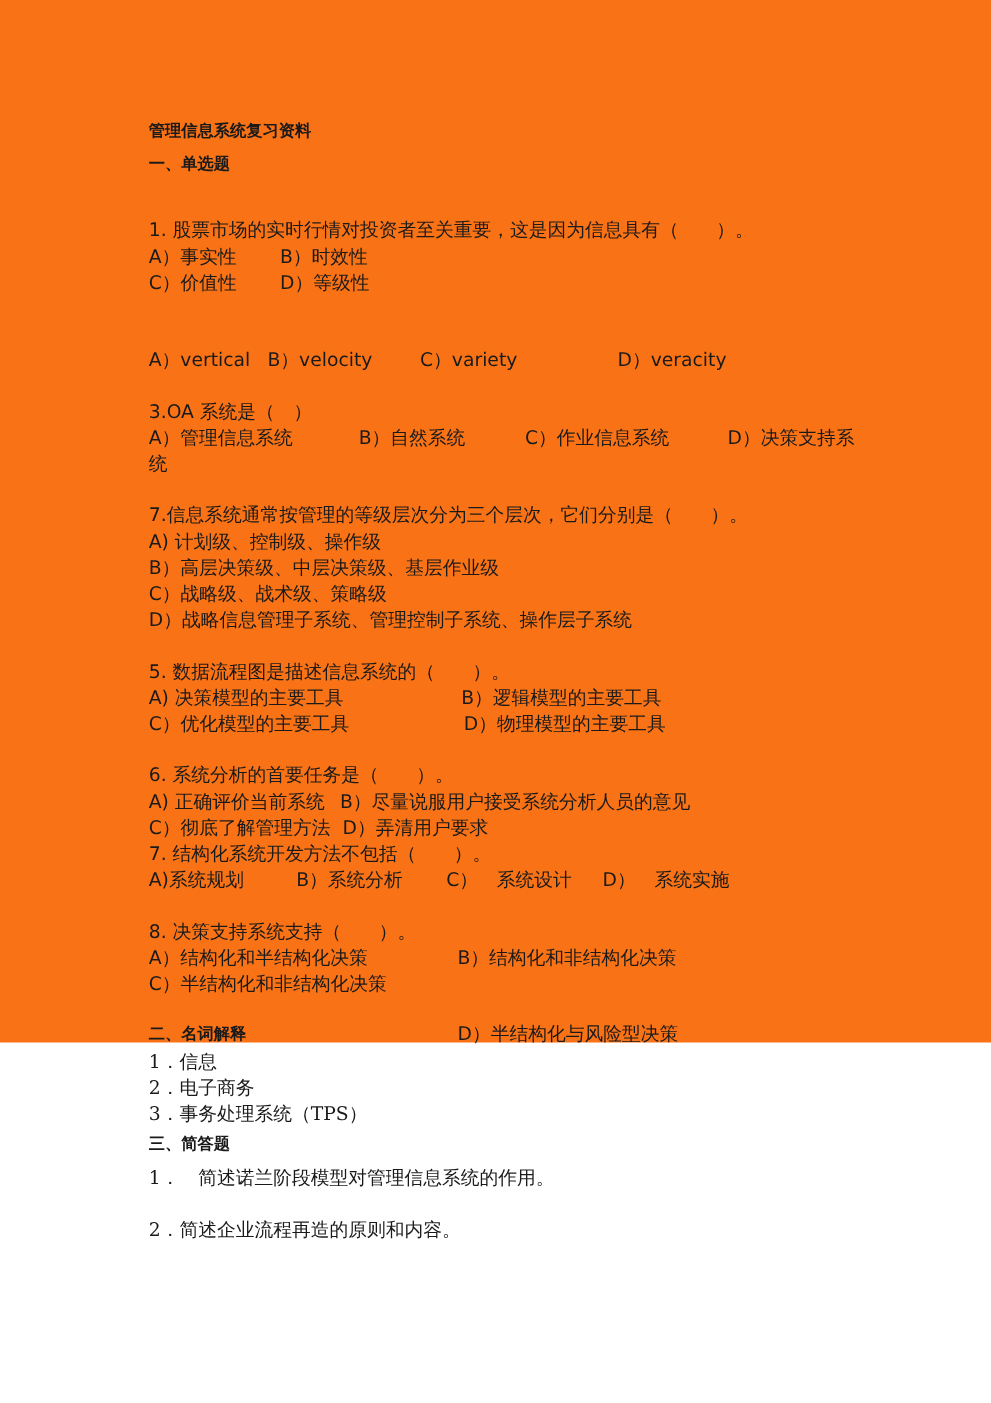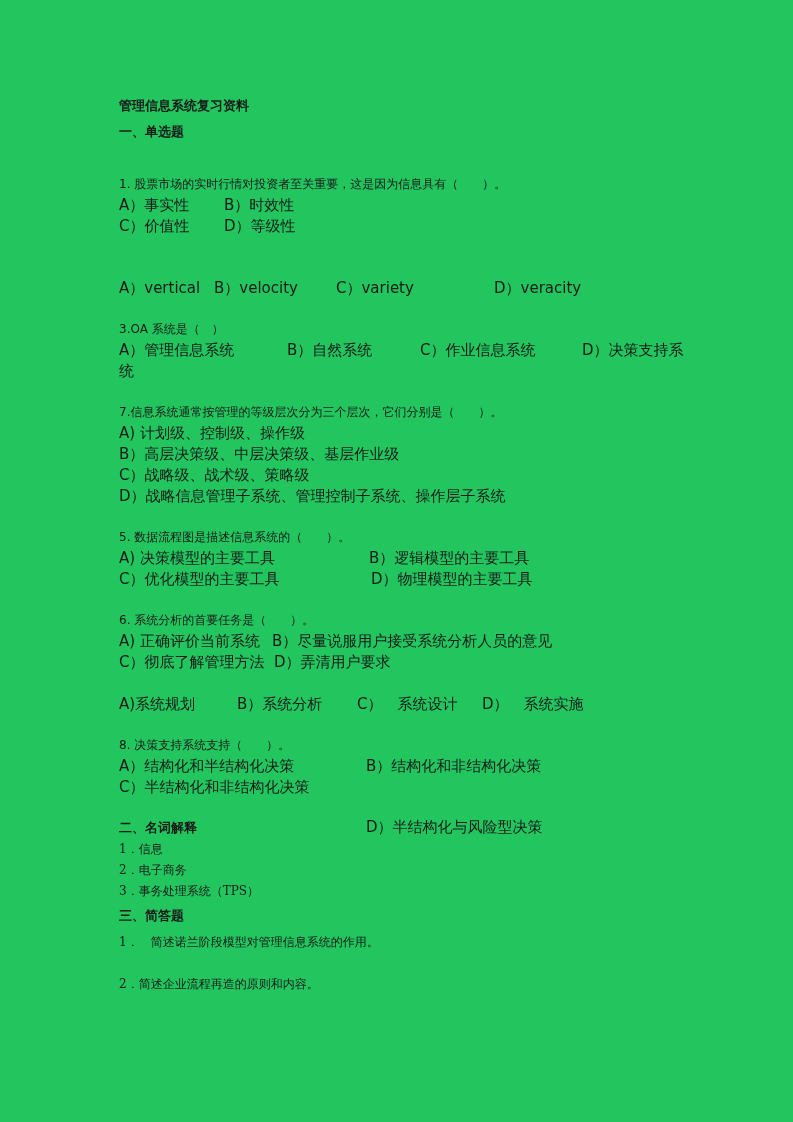--- a/index.html
+++ b/index.html
@@ -1,19 +1,19 @@
 <!DOCTYPE html>
 <html><head>
 <meta charset="utf-8">
 <style>
   html, body { margin: 0; padding: 0; background: #ffffff; }
   body { width: 793px; height: 1122px; position: relative; overflow: hidden;
          font-family: "DejaVu Sans", "Liberation Sans", sans-serif; color: #1a1a1a; }
-  .page { position: absolute; left: 0; top: 0; width: 793px; height: 1122px; background: #22c55e; }
-  .line { position: absolute; left: 119px; font-size: 12px; line-height: 16px; white-space: nowrap; }
+  .page { position: absolute; left: 0; top: 0; width: 793px; height: 834px; background: #f97316; }
+  .line { position: absolute; left: 119px; font-size: 15px; line-height: 16px; white-space: nowrap; }
   .bold { font-weight: bold; font-size: 13px; }
   .opt { position: absolute; font-size: 15px; line-height: 16px; white-space: nowrap; }
   .serif { font-family: "DejaVu Serif", "Liberation Serif", serif; }
 </style>
 </head>
 <body>
 
 <div class="page">
 
   <div class="line bold" style="top:98px;">管理信息系统复习资料</div>
@@ -48,20 +48,21 @@
   <div class="opt" style="top:550px;left:369px;">B）逻辑模型的主要工具</div>
   <div class="opt" style="top:571px;left:119px;">C）优化模型的主要工具</div>
   <div class="opt" style="top:571px;left:371px;">D）物理模型的主要工具</div>
 
   <div class="line" style="top:612px;">6. 系统分析的首要任务是（　　）。</div>
   <div class="opt" style="top:633px;left:119px;">A) 正确评价当前系统</div>
   <div class="opt" style="top:633px;left:272px;">B）尽量说服用户接受系统分析人员的意见</div>
   <div class="opt" style="top:654px;left:119px;">C）彻底了解管理方法</div>
   <div class="opt" style="top:654px;left:274px;">D）弄清用户要求</div>
 
+  <div class="line" style="top:675px;">7. 结构化系统开发方法不包括（　　）。</div>
   <div class="opt" style="top:696px;left:119px;">A)系统规划</div>
   <div class="opt" style="top:696px;left:237px;">B）系统分析</div>
   <div class="opt" style="top:696px;left:357px;">C）　系统设计</div>
   <div class="opt" style="top:696px;left:482px;">D）　系统实施</div>
 
   <div class="line" style="top:737px;">8. 决策支持系统支持（　　）。</div>
   <div class="opt" style="top:758px;left:119px;">A）结构化和半结构化决策</div>
   <div class="opt" style="top:758px;left:366px;">B）结构化和非结构化决策</div>
   <div class="opt" style="top:779px;left:119px;">C）半结构化和非结构化决策</div>
   <div class="opt" style="top:779px;left:366px;margin-top:40px;">D）半结构化与风险型决策</div>

